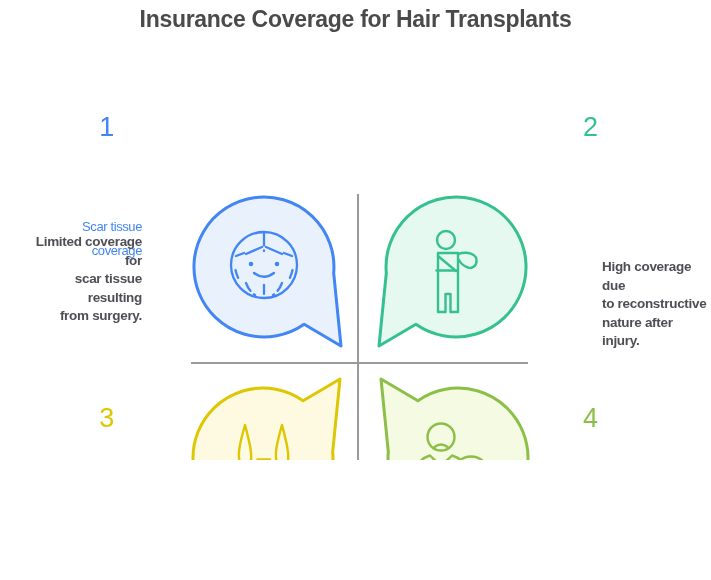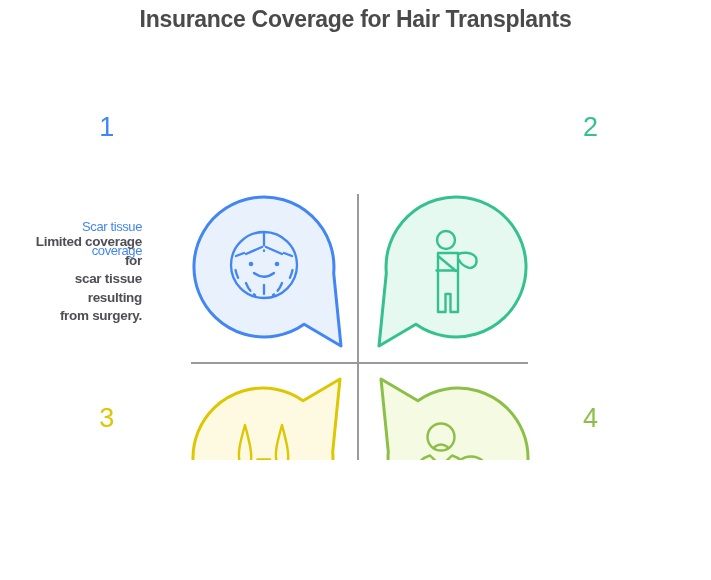--- a/index.html
+++ b/index.html
@@ -42,20 +42,23 @@
   <div class="divider v"></div>
 
   <div class="num left-col q1" style="top:112px">1</div>
   <div class="sec-title left-col q1" style="top:171px">Scar tissue
 coverage</div>
   <div class="sec-desc left-col" style="top:233px">Limited coverage for
 scar tissue resulting
 from surgery.</div>
 
   <div class="num right-col q2" style="top:112px">2</div>
+  <div class="sec-desc right-col" style="top:258px">High coverage due
+to reconstructive
+nature after injury.</div>
 
   <div class="num left-col q3" style="top:403px">3</div>
 
   <div class="num right-col q4" style="top:403px">4</div>
 
   <svg class="bubble b1" width="160" height="156" viewBox="0 0 160 156">
     <path d="M145.7 78.1 A70 70 0 1 0 116.1 129.3 L153 151 Z" fill="#e9f1fd" stroke="#4285f4" stroke-width="3" stroke-linejoin="round"></path>
     <g fill="none" stroke="#4285f4" stroke-width="2.3" stroke-linecap="round" stroke-linejoin="round">
       <circle cx="76" cy="70" r="33"></circle>
       <path d="M76 38.5 L76 56" stroke-dasharray="12 5"></path>

